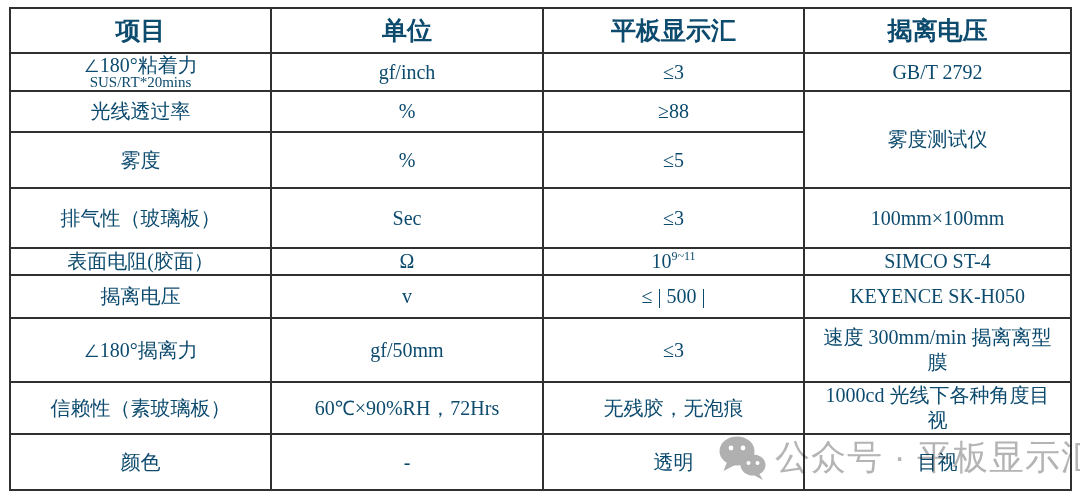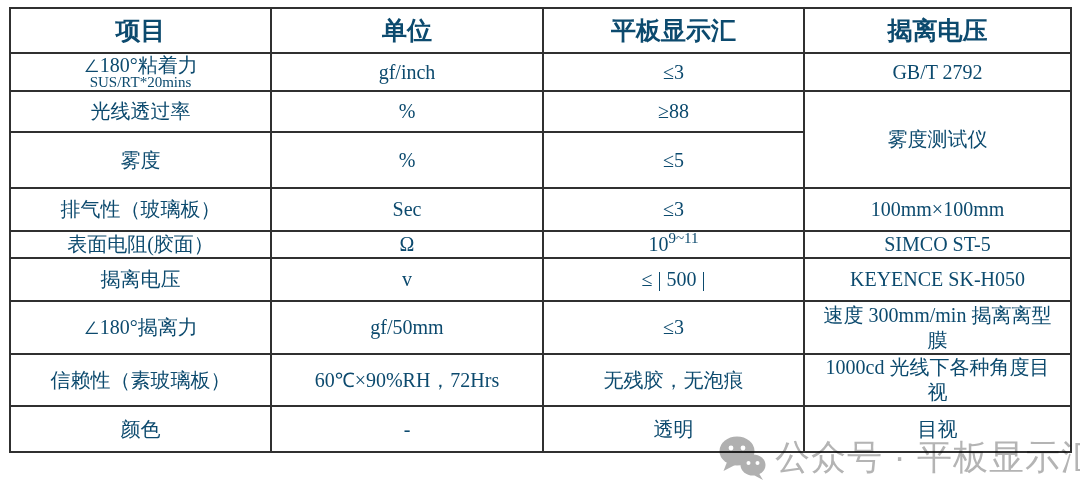--- a/index.html
+++ b/index.html
@@ -31,37 +31,37 @@
   .spec th {
     font-size: 25px;
     font-weight: bold;
   }
   .spec td { font-size: 20px; font-weight: 400; }
 
   tr.rh-hdr  { height: 45px; }
   tr.rh-r0   { height: 35px; }
   tr.rh-r1   { height: 41px; }
   tr.rh-r2   { height: 56px; }
-  tr.rh-r3   { height: 43px; margin-top: 20px; }
+  tr.rh-r3   { height: 60px; margin-top: 20px; }
   tr.rh-r4   { height: 24px; }
   tr.rh-r5   { height: 43px; }
-  tr.rh-r6   { height: 53px; }
+  tr.rh-r6   { height: 64px; }
   tr.rh-r7   { height: 41px; }
-  tr.rh-r8   { height: 46px; }
+  tr.rh-r8   { height: 56px; }
 
   .cell-sub {
     display: block;
     font-size: 15px;
     line-height: 1.0;
     margin-top: -1px;
   }
   .cell-main { display: block; line-height: 1.1; }
   .method-small { font-size: 17px; }
   .spec sup {
-    font-size: 15px;
+    font-size: 12px;
     vertical-align: super;
     line-height: 0;
   }
 
   .watermark {
     position: absolute;
     left: 718px; top: 434px;
     display: flex;
     align-items: center;
     gap: 9px;
@@ -125,21 +125,21 @@
         <td>≤3</td>
         <td>100mm×100mm</td>
       </tr>
 
       <tr class="rh-r4">
         <td>表面电阻(胶面）</td>
         <td>Ω</td>
         <td>
           <span>10</span><sup>9~11</sup>
         </td>
-        <td>SIMCO ST-5</td>
+        <td>SIMCO ST-4</td>
       </tr>
 
       <tr class="rh-r5">
         <td>揭离电压</td>
         <td>v</td>
         <td>≤ | 500 |</td>
         <td>KEYENCE SK-H050</td>
       </tr>
 
       <tr class="rh-r6">

